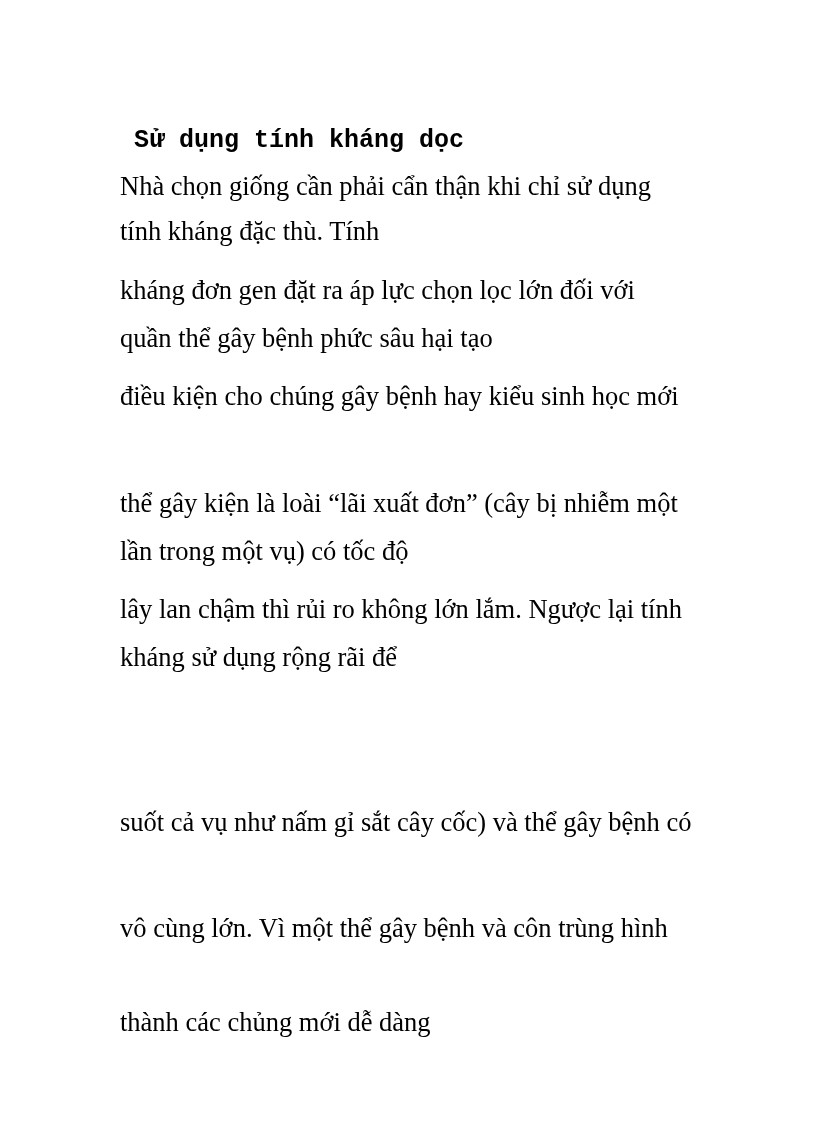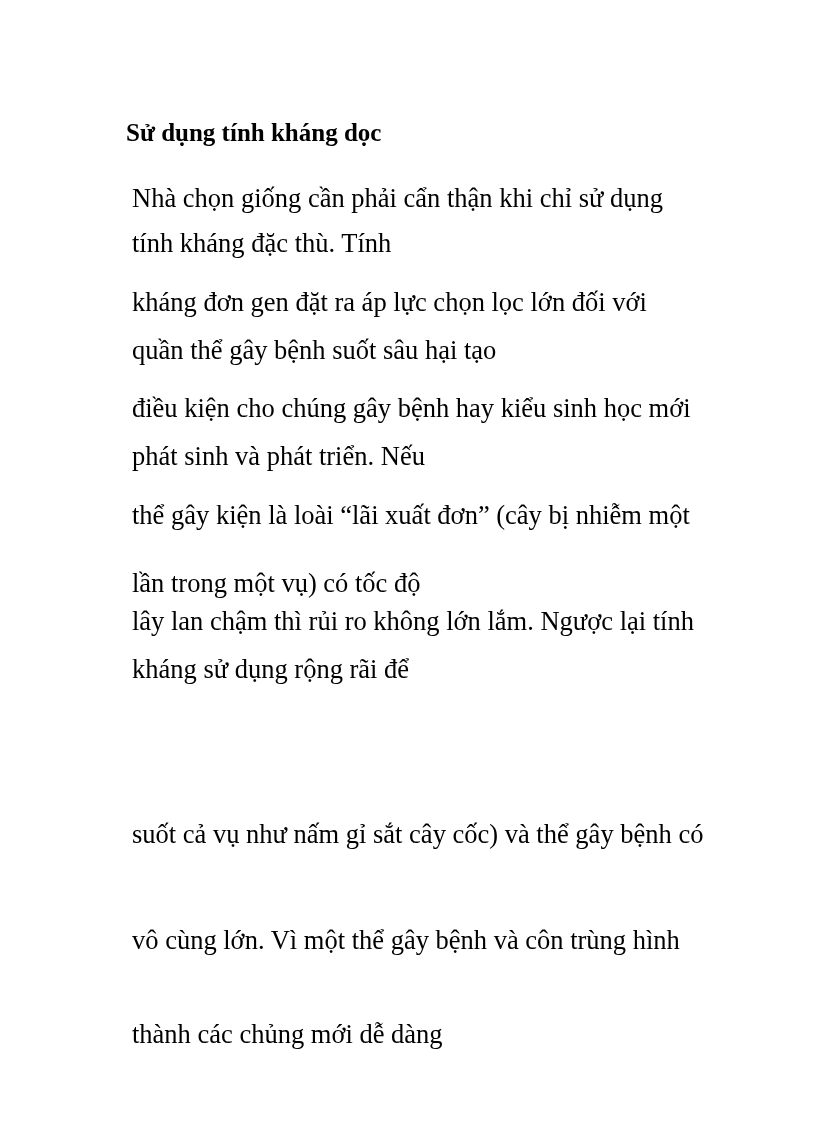--- a/index.html
+++ b/index.html
@@ -1,40 +1,39 @@
 <!DOCTYPE html>
 <html><head>
 <meta charset="utf-8">
 <style>
   html, body { margin: 0; padding: 0; background: #ffffff; }
   body { width: 816px; height: 1123px; position: relative; overflow: hidden; }
   .page { position: absolute; left: 0; top: 0; width: 816px; height: 1123px; background: #ffffff; }
   .heading {
     position: absolute; left: 120px; top: 112px;
-    font-family: Liberation Serif, serif; font-weight: bold;
-    font-size: 25px; line-height: 30px; color: #000; white-space: nowrap; margin: 6px;
+    font-family: Liberation Mono, monospace; font-weight: bold;
+    font-size: 25px; line-height: 30px; color: #000; white-space: nowrap; margin: 14px;
   }
   .line {
     position: absolute; left: 120px;
     font-family: "Liberation Serif", serif;
-    font-size: 26.5px; line-height: 32px; color: #000; white-space: nowrap; margin: 12px;
+    font-size: 26.5px; line-height: 32px; color: #000; white-space: nowrap; margin: 0;
   }
 </style>
 </head>
 <body>
 
 <div class="page">
   <h1 class="heading">Sử dụng tính kháng dọc</h1>
 
   <p class="line" style="top:170px">Nhà chọn giống cần phải cẩn thận khi chỉ sử dụng</p>
   <p class="line" style="top:215px">tính kháng đặc thù. Tính</p>
   <p class="line" style="top:274px">kháng đơn gen đặt ra áp lực chọn lọc lớn đối với</p>
-  <p class="line" style="top:322px">quần thể gây bệnh suốt sâu hại tạo</p>
+  <p class="line" style="top:322px">quần thể gây bệnh phức sâu hại tạo</p>
   <p class="line" style="top:380px">điều kiện cho chúng gây bệnh hay kiểu sinh học mới</p>
-  <p class="line" style="top:428px">phát sinh và phát triển. Nếu</p>
   <p class="line" style="top:487px">thể gây kiện là loài “lãi xuất đơn” (cây bị nhiễm một</p>
-  <p class="line" style="top:555px">lần trong một vụ) có tốc độ</p>
+  <p class="line" style="top:535px">lần trong một vụ) có tốc độ</p>
   <p class="line" style="top:593px">lây lan chậm thì rủi ro không lớn lắm. Ngược lại tính</p>
   <p class="line" style="top:641px">kháng sử dụng rộng rãi để</p>
   <p class="line" style="top:806px">suốt cả vụ như nấm gỉ sắt cây cốc) và thể gây bệnh có</p>
   <p class="line" style="top:912px">vô cùng lớn. Vì một thể gây bệnh và côn trùng hình</p>
   <p class="line" style="top:1006px">thành các chủng mới dễ dàng</p>
 </div>
 
 </body></html>

